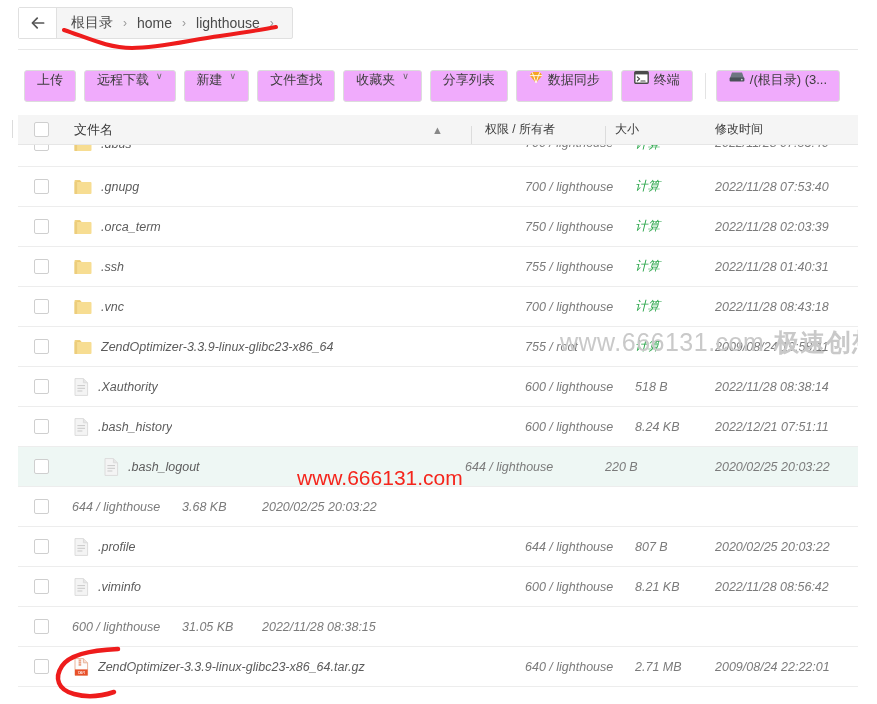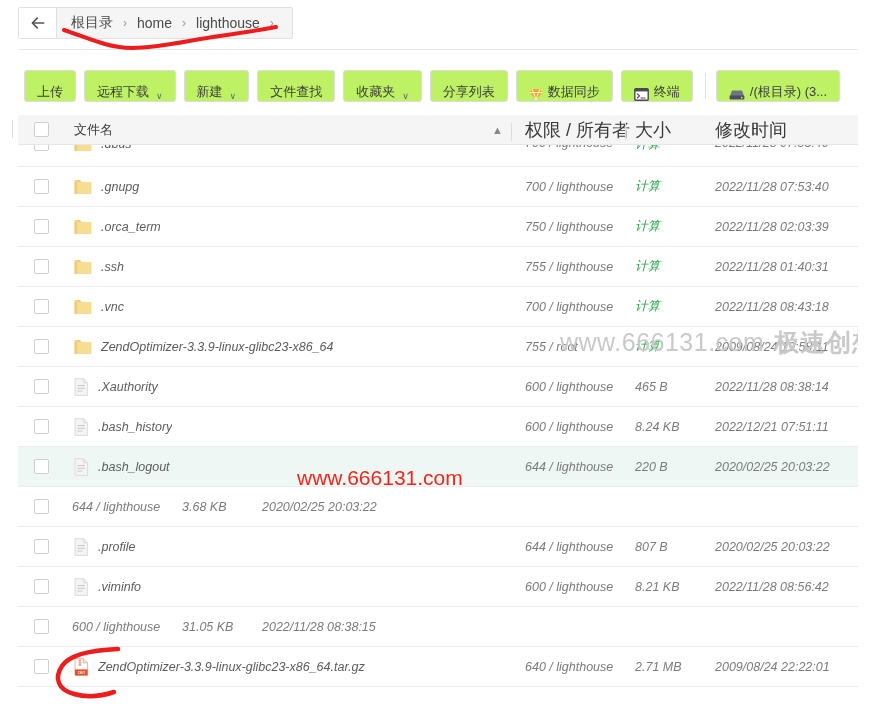--- a/index.html
+++ b/index.html
@@ -64,27 +64,27 @@
   
   .toolbar {
     position: absolute;
     left: 24px; top: 70px;
     height: 32px;
     display: flex;
     align-items: center;
   }
   .tb-btn {
     height: 32px;
-    display: flex; align-items: flex-end;
+    display: flex; align-items: flex-start;
     gap: 5px;
     padding: 0 12px;
     margin-right: 8px;
     border: 1px solid #dcdcdc;
     border-radius: 3px;
-    background: #bef264;
+    background: #f0abfc;
     font-size: 13px;
     color: #3c3c3c;
     white-space: nowrap;
     cursor: pointer;
   }
   .tb-btn .caret {
     font-size: 9px;
     color: #666;
     margin-left: 2px;
   }
@@ -119,21 +119,21 @@
     color: #7b7b7b;
     background: #fff;
     font-style: italic;
   }
   .row.clipped { height: 22px; overflow: hidden; align-items: flex-start; }
   .row.clipped .c-name,
   .row.clipped .c-perm,
   .row.clipped .c-size,
   .row.clipped .c-time,
   .row.clipped .c-check { margin-top: -9px; }
-  .row.selected { background: #eef7f4; }
+  .row.selected { background: #eef7f4; gap: 30px; }
 
   .c-check {
     width: 46px;
     display: flex; align-items: center; justify-content: center;
     flex: 0 0 46px;
   }
   .cbx {
     width: 15px; height: 15px;
     border: 1px solid #cfcfcf;
     background: #fff;
@@ -158,21 +158,21 @@
   .sortcar {
     margin-left: auto;
     padding-right: 14px;
     color: #888;
     font-size: 11px;
     cursor: pointer;
   }
   .c-perm  { flex: 0 0 114px; text-align: left; padding-left: 8px; }
   .c-size  { flex: 0 0 78px;  text-align: left; padding-left: 4px; }
   .c-time  { flex: 0 0 150px; text-align: left; padding-left: 6px; }
-  .thead .c-perm, .thead .c-size, .thead .c-time { color: #3a3a3a; font-size: 18px; }
+  .thead .c-perm, .thead .c-size, .thead .c-time { color: #3a3a3a; font-size: 12px; margin-left: 20px; }
   .thead .c-name { color: #3a3a3a; font-size: 13px; gap: 22px; }
   .thead .c-perm, .thead .c-size { position: relative; }
   .thead .c-perm::before, .thead .c-size::before, .thead .c-time::before {
     content: ""; position: absolute; left: -6px; top: 5px;
     width: 1px; height: 18px; background: #dcdcdc;
   }
   .calc { color: #2aa64a; cursor: pointer; }
 
   
   .wm-gray {
@@ -411,21 +411,21 @@
                 <path d="M1 0.6 H9.4 L13.6 4.8 V17.4 H1 Z" fill="#f4f4f4" stroke="#dcdcdc" stroke-width="1"></path>
                 <path d="M9.4 0.6 V4.8 H13.6" fill="#e6e6e6" stroke="#dcdcdc" stroke-width="1"></path>
                 <path d="M3.4 7.6 H11" stroke="#c9c9c9" stroke-width="1"></path>
                 <path d="M3.4 10.3 H11" stroke="#c9c9c9" stroke-width="1"></path>
                 <path d="M3.4 13 H8.4" stroke="#c9c9c9" stroke-width="1"></path>
               </svg>
             </span>
             <span class="fname">.Xauthority</span>
           </div>
           <div class="c-perm">600 / lighthouse</div>
-          <div class="c-size">465 B</div>
+          <div class="c-size">518 B</div>
           <div class="c-time">2022/11/28 08:38:14</div>
         </div>
         <div class="row">
           <div class="c-check">
             <div class="cbx"></div>
           </div>
           <div class="c-name">
             <span style="flex: 0 0 15px; display: inline-flex;">
               <svg width="15" height="18" viewBox="0 0 15 18">
                 <path d="M1 0.6 H9.4 L13.6 4.8 V17.4 H1 Z" fill="#f4f4f4" stroke="#dcdcdc" stroke-width="1"></path>

